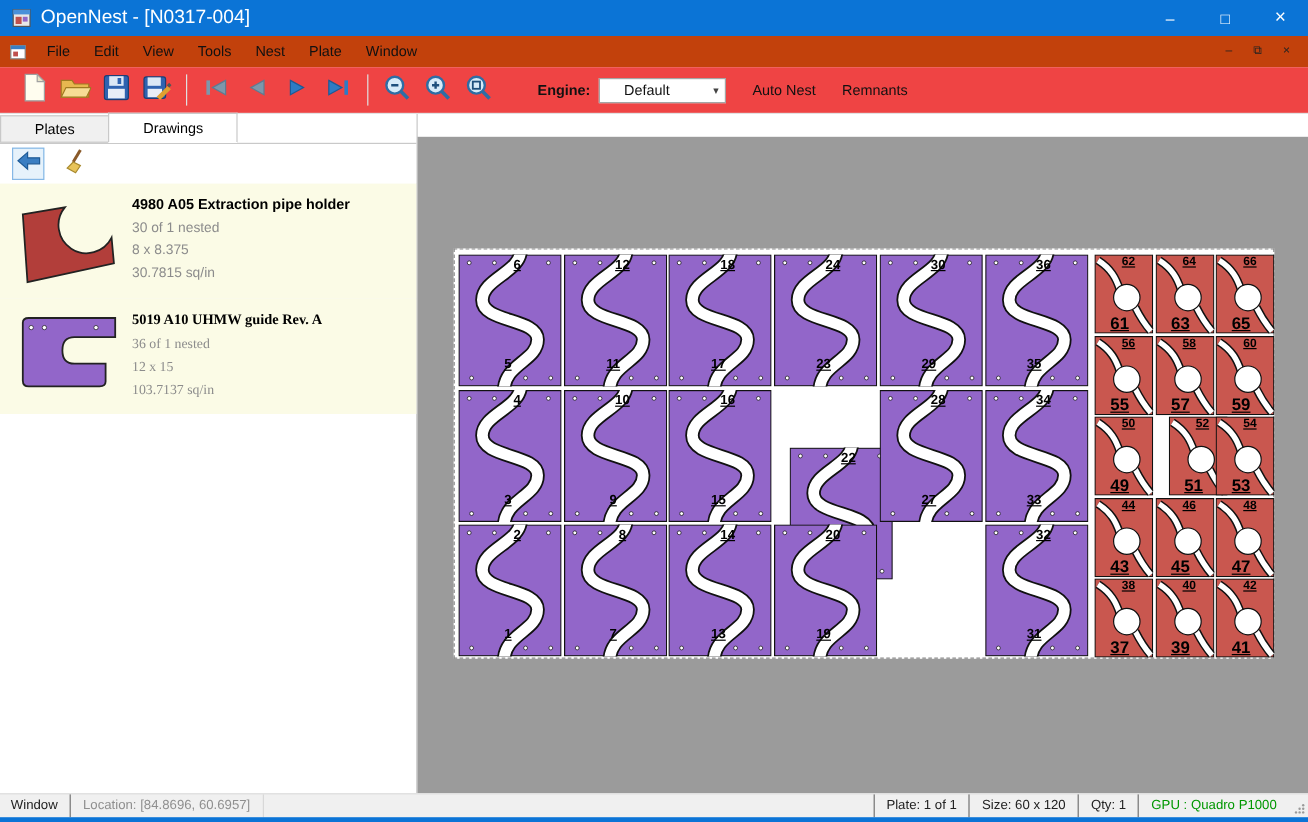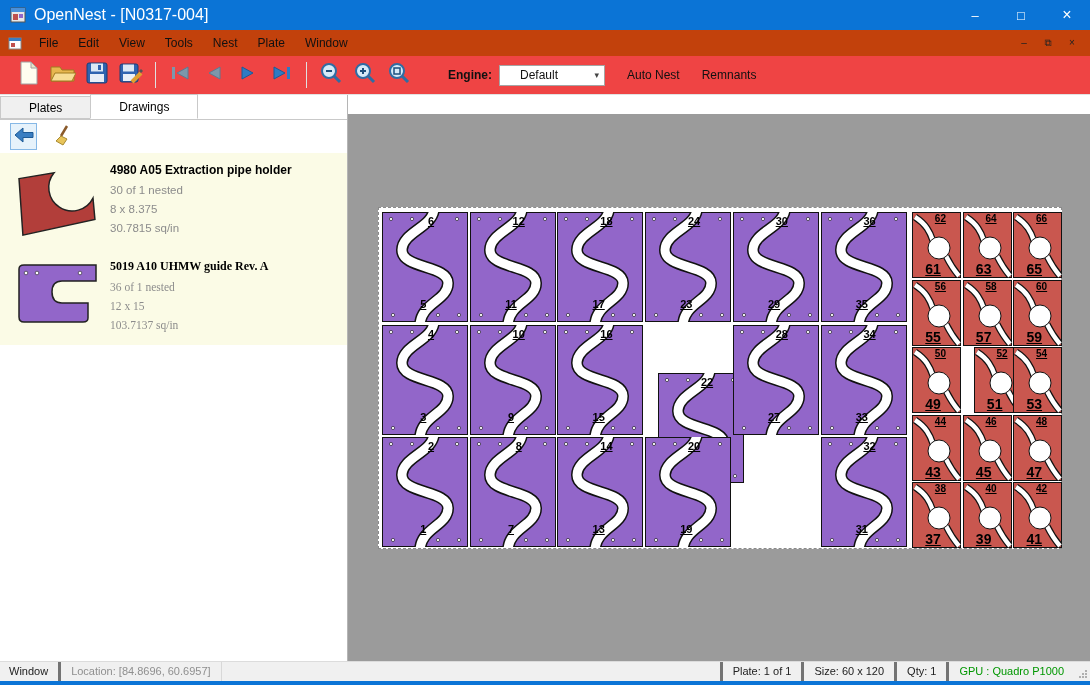--- a/index.html
+++ b/index.html
@@ -52,21 +52,21 @@
   .cell { position:absolute; }
   .cell svg { display:block; }
   .num { position:absolute; transform:translateX(-50%); font-weight:bold; text-decoration:underline; color:#000; white-space:nowrap; }
   .num.t-purple { left:57%; top:3px;  font-size:11px; }
   .num.b-purple { left:48%; top:86px; font-size:11px; }
   .num.t-red { left:58%; top:1px;  font-size:10px; }
   .num.b-red { left:43%; top:49px; font-size:14px;text-align:center; }
 
   
   .statusbar { position:absolute; left:0; bottom:4px; width:100%; height:20px; background:#f0f0f0; border-top:1px solid #dcdcdc; display:flex; align-items:center; font-size:11px; color:#222; }
-  .sb { padding:0 10px; line-height:19px; border-left:3px solid #737373; }
+  .sb { padding:0 10px; line-height:19px; border-left:1px solid #737373; }
   .sb:first-child { border-left:none; padding-left:9px; }
   .sb-loc { color:#8f8f8f; }
   .sb-gpu { color:#009700; }
   .sb-fill { flex:1; height:100%; border-left:1px solid #d8d8d8; }
   .grip { width:16px; height:100%; display:flex; align-items:flex-end; justify-content:flex-end; padding:0 2px 2px 0; }
   .bottom-strip { position:absolute; left:0; bottom:0; width:100%; height:4px; background:#0b74d6; }
 </style>
 </head>
 <body>
 

